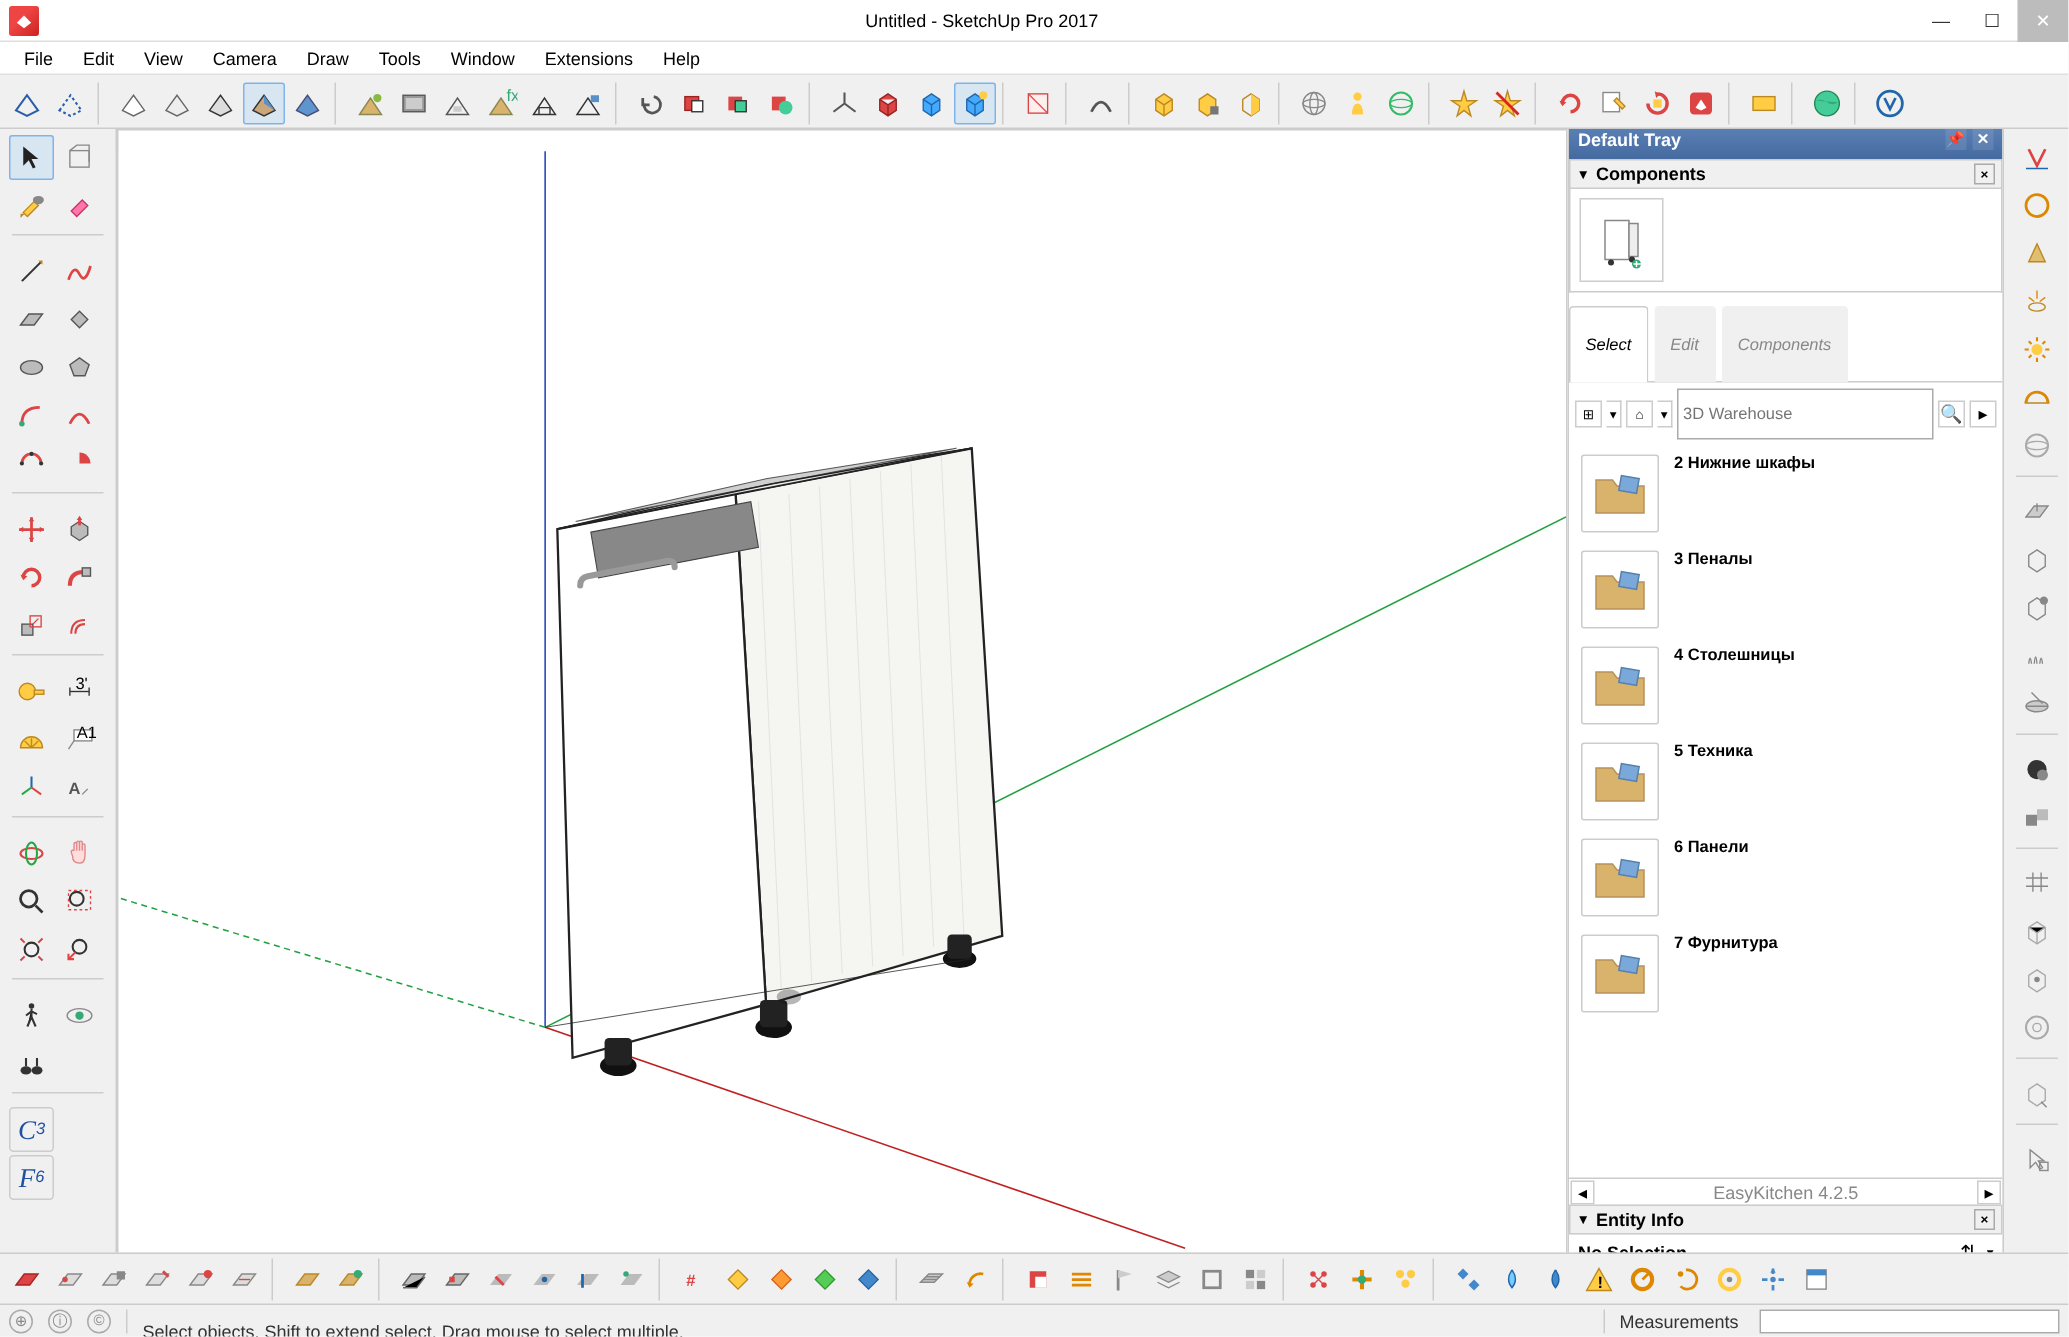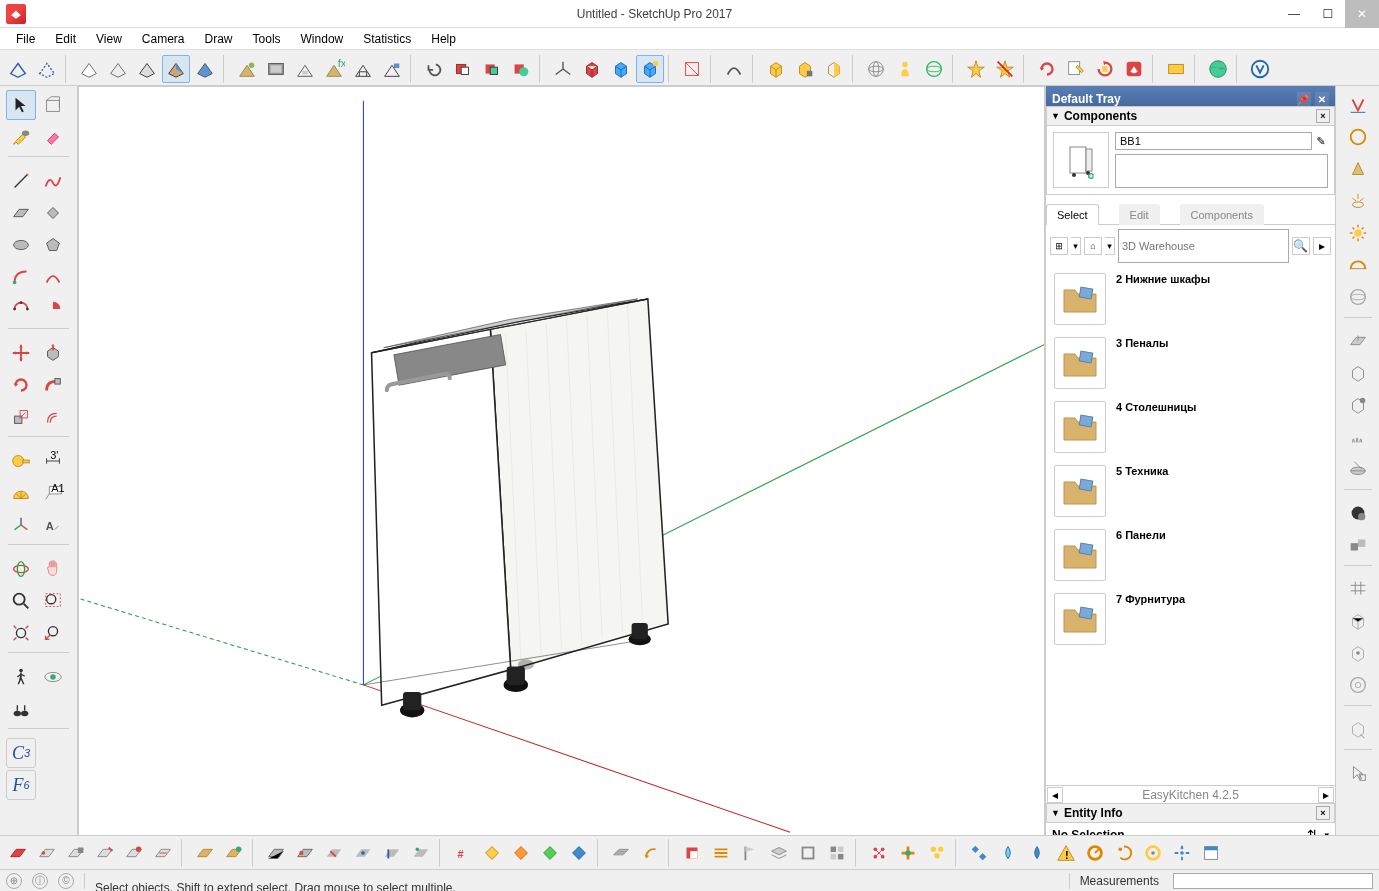--- a/index.html
+++ b/index.html
@@ -2,21 +2,21 @@
 <html><head>
 <meta charset="utf-8">
 <style>
 * { margin: 0; padding: 0; box-sizing: border-box; font-family: "Segoe UI", Tahoma, sans-serif; font-size: 12px; }
 body { background: #f0f0f0; width: 1379px; height: 891px; overflow: hidden; position: relative; }
 
 
 .titlebar { height: 28px; background: #fff; display: flex; align-items: center; border-bottom: 1px solid #ddd; }
 .titlebar .app-icon { width: 20px; height: 20px; margin: 0 6px; background: linear-gradient(135deg,#e44 40%,#c22); border-radius: 2px; display: flex; align-items: center; justify-content: center; }
 .titlebar .app-icon svg { width: 12px; height: 12px; }
-.titlebar .title { flex: 1; text-align: center; color: #404040; }
+.titlebar .title { flex: 1; text-align: center; color: #000000; }
 .titlebar .win-controls { display: flex; }
 .titlebar .win-controls div { width: 34px; height: 28px; display: flex; align-items: center; justify-content: center; color: #333; }
 .titlebar .win-controls .close { background: #bcbcbc; color: #fff; }
 
 
 .menubar { height: 22px; background: #fff; display: flex; align-items: center; padding: 0 6px; border-bottom: 1px solid #e0e0e0; }
 .menubar div { padding: 2px 10px; cursor: default; }
 
 
 .toolbar-row { height: 36px; background: #f0f0f0; display: flex; align-items: flex-end; padding: 2px 4px; border-bottom: 1px solid #ccc; gap: 1px; }
@@ -32,37 +32,37 @@
 .lt-sep { height: 6px; border-top: 1px solid #ccc; margin: 4px 6px; }
 .lt-big { width: 30px; height: 30px; display:flex; align-items:center; justify-content:center; background:transparent; border:1px solid #ccc; border-radius:3px; font-family: 'Times New Roman', serif; font-style: italic; font-size: 18px; color: #2050a0; }
 
 
 .right-toolbar { position: absolute; right: 0; top: 86px; width: 44px; bottom: 44px; background: #f0f0f0; border-left: 1px solid #ccc; padding: 4px; display: flex; flex-direction: column; align-items: center; gap: 2px; }
 .rt-btn { width: 30px; height: 30px; display: flex; align-items: center; justify-content: center; }
 .rt-sep { height: 4px; border-top: 1px solid #ccc; width: 80%; margin: 3px 0; }
 
 
 .tray { position: absolute; right: 44px; top: 86px; width: 290px; bottom: 44px; background: #fff; border-left: 1px solid #ccc; display: flex; flex-direction: column; }
-.tray-header { height: 20px; background: linear-gradient(#5a7fb5,#456a9f); color: #fff; display: flex; align-items: flex-end; padding: 0 6px; font-weight: bold; font-size: 11px; }
+.tray-header { height: 20px; background: linear-gradient(#5a7fb5,#456a9f); color: #fff; display: flex; align-items: flex-start; padding: 0 6px; font-weight: bold; font-size: 11px; }
 .tray-header .spacer { flex: 1; }
 .tray-header .pin, .tray-header .close { width: 14px; height: 14px; margin-left: 4px; display:flex; align-items:center; justify-content:center; font-size:10px; background:rgba(255,255,255,0.1);}
 .panel-header { height: 20px; background: #f0f0f0; border: 1px solid #ccc; display: flex; align-items: center; padding: 0 4px; font-weight: bold; font-size: 11px; }
 .panel-header .arrow { margin-right: 4px; font-size: 9px; }
 .panel-header .spacer { flex: 1; }
 .panel-header .x { width: 14px; height: 14px; border: 1px solid #aaa; display:flex;align-items:center;justify-content:center; font-size:9px; }
 
 .comp-body { background: #fff; border: 1px solid #ccc; border-top: none; padding: 6px; display: flex; gap: 6px; }
 .comp-thumb { width: 56px; height: 56px; border: 1px solid #ccc; background: #fff; display:flex;align-items:center;justify-content:center; }
 .comp-fields { flex: 1; display: flex; flex-direction: column; gap: 4px; }
 .comp-name { height: 18px; border: 1px solid #aaa; padding: 1px 4px; font-size: 11px; background:#fff; display:flex; align-items:center; }
 .comp-name-icon { width: 14px; }
 .comp-desc { flex: 1; border: 1px solid #aaa; background:#fff; }
 
 .tabs { display: flex; border-bottom: 1px solid #ccc; margin-top: 8px; }
-.tab { padding: 4px 10px; border: 1px solid #ccc; border-bottom: none; margin-right: 20px; background: #fff; font-size: 11px; border-top-left-radius:3px; border-top-right-radius:3px; position:relative; top:1px;}
+.tab { padding: 19px 10px; border: 1px solid #ccc; border-bottom: none; margin-right: 4px; background: #fff; font-size: 11px; border-top-left-radius:3px; border-top-right-radius:3px; position:relative; top:1px;font-style:italic;}
 .tab.inactive { background: #f0f0f0; color: #888; border-color: transparent transparent #ccc transparent; }
 
 .search-row { display: flex; align-items: center; gap: 3px; padding: 4px 4px; }
 .search-row .dd { width: 18px; height: 18px; border: 1px solid #ccc; display:flex;align-items:center;justify-content:center; font-size:9px;}
 .search-row input { flex: 1; height: 34px; border: 1px solid #aaa; padding: 0 3px; font-size: 11px; }
 .search-row .go { width: 18px; height: 18px; border: 1px solid #ccc; display:flex;align-items:center;justify-content:center;}
 
 .comp-list { flex: 1; overflow-y: scroll; }
 .comp-item { display: flex; align-items: flex-start; padding: 6px 8px; gap: 10px; }
 .comp-item .folder { width: 52px; height: 52px; border: 1px solid #ccc; border-radius: 2px; display:flex;align-items:center;justify-content:center; background:#fff; }
@@ -117,21 +117,21 @@
 </div>
 
 <div class="menubar">
   <div>File</div>
   <div>Edit</div>
   <div>View</div>
   <div>Camera</div>
   <div>Draw</div>
   <div>Tools</div>
   <div>Window</div>
-  <div>Statistics</div>
+  <div>Extensions</div>
   <div>Help</div>
 </div>
 
 <div class="toolbar-row">
 
   <div class="tb-btn">
       <svg class="ico" viewBox="0 0 24 24">
         <path d="M4 17 L12 6 L20 17 L12 21 Z" fill="none" stroke="#2a5fa8" stroke-width="1.5"></path>
       </svg>
     </div>
@@ -693,27 +693,20 @@
   <div class="comp-body">
     <div class="comp-thumb">
       <svg width="46" height="46" viewBox="0 0 46 46">
         <rect x="12" y="10" width="16" height="26" fill="#fff" stroke="#888"></rect>
         <rect x="28" y="12" width="6" height="22" fill="#eee" stroke="#888"></rect>
         <circle cx="16" cy="38" r="2" fill="#333"></circle>
           <circle cx="30" cy="36" r="2" fill="#333"></circle>
         <circle cx="33" cy="39" r="3" fill="#3a7"></circle>
           <path d="M31 39 L36 39 M33 37 L33 41" stroke="#fff"></path>
       </svg>
-    </div>
-    <div class="comp-fields">
-      <div style="display:flex;gap:2px;">
-        <div class="comp-name" style="flex:1">BB1</div>
-        <div class="comp-name-icon" style="display:flex;align-items:center;justify-content:center;font-size:11px;">✎</div>
-      </div>
-      <div class="comp-desc"></div>
     </div>
   </div>
 
   <div class="tabs">
     <div class="tab">Select</div>
     <div class="tab inactive">Edit</div>
     <div class="tab inactive">Components</div>
   </div>
 
   <div class="search-row">

